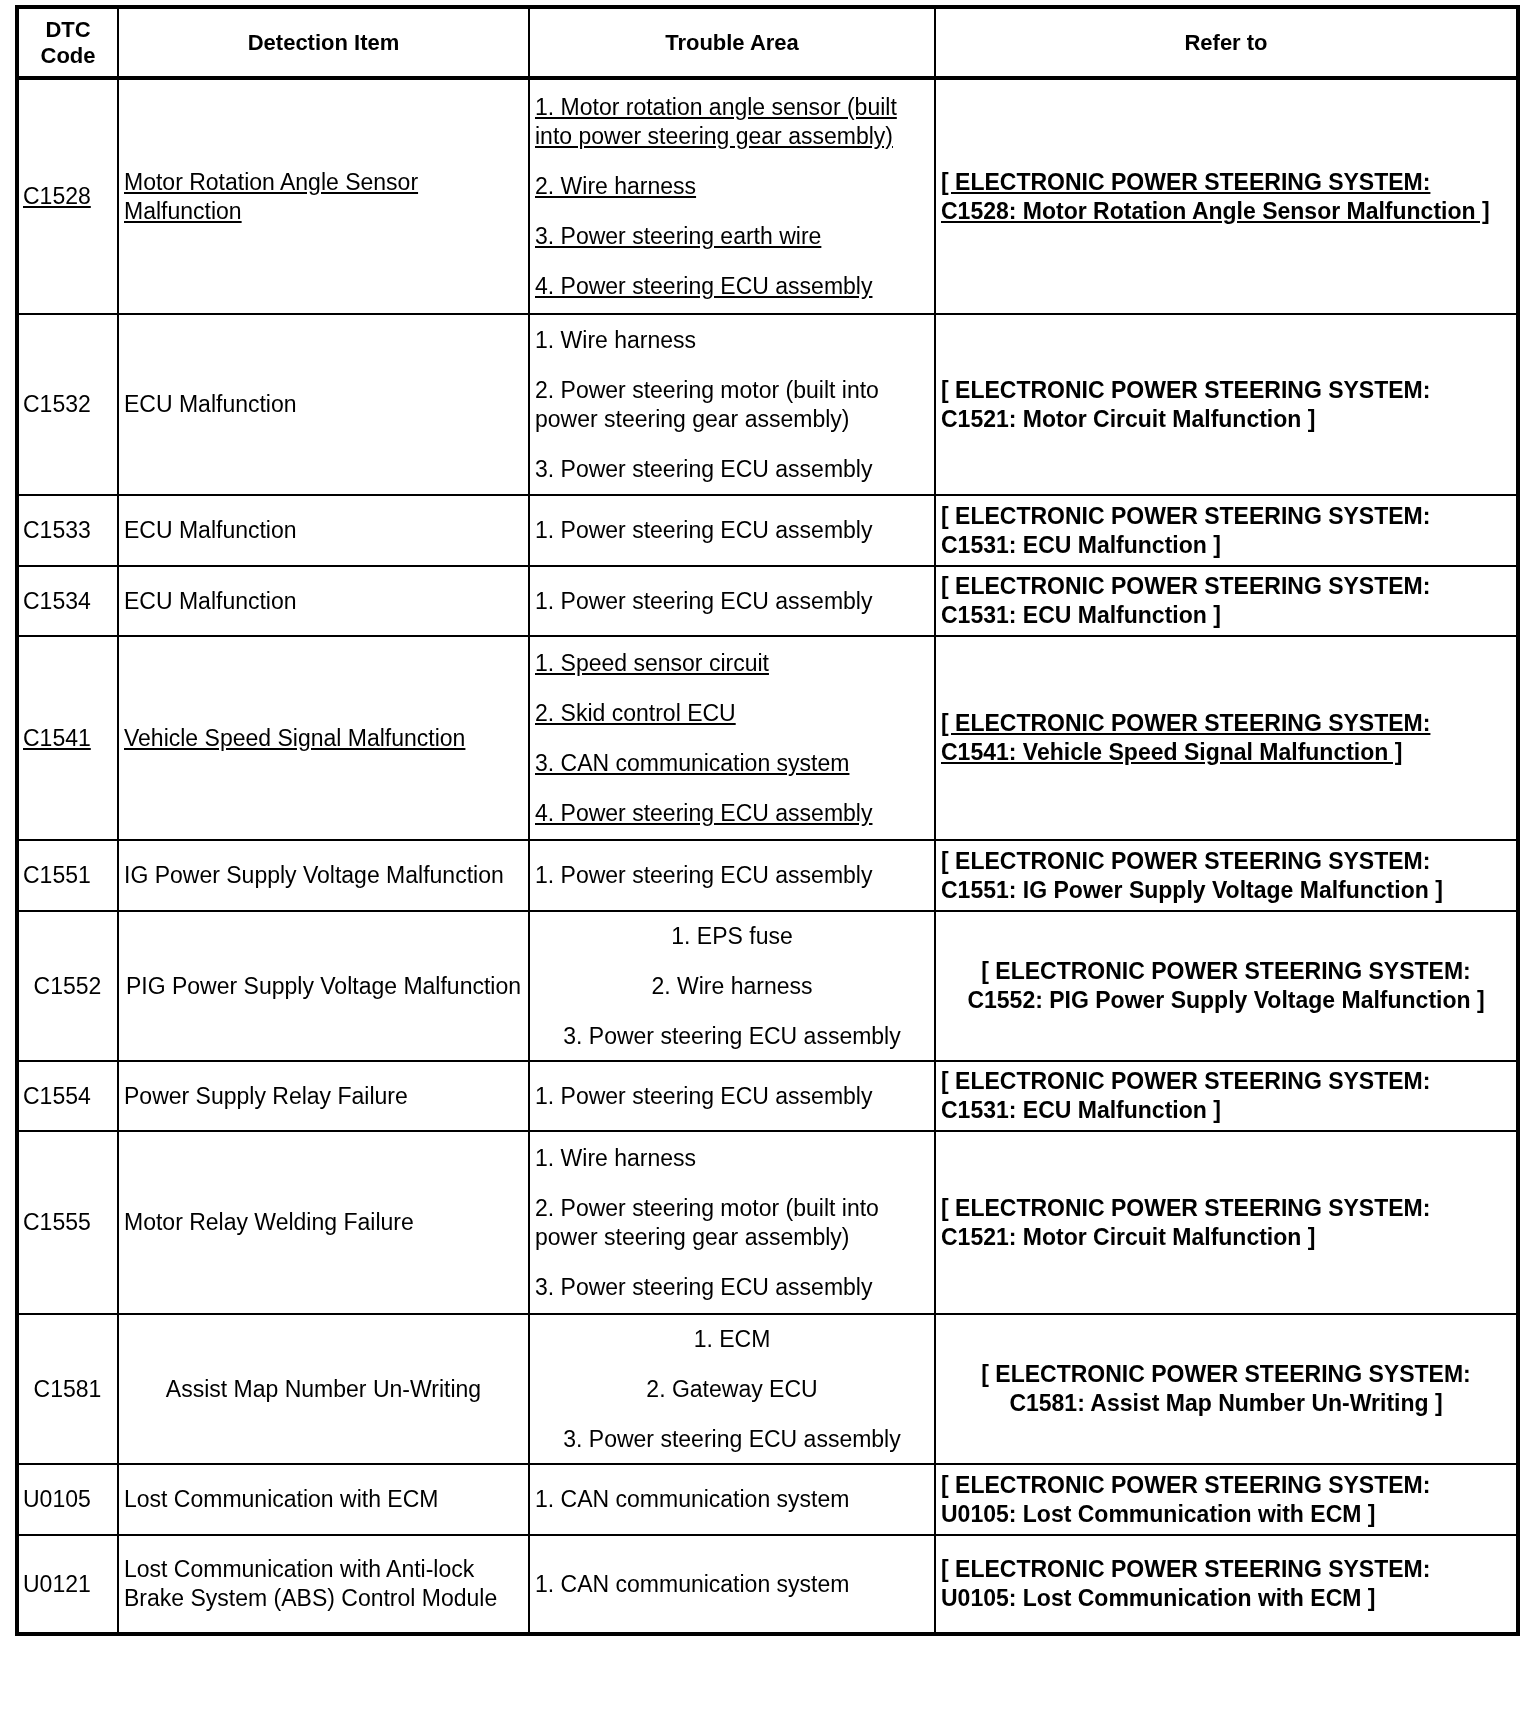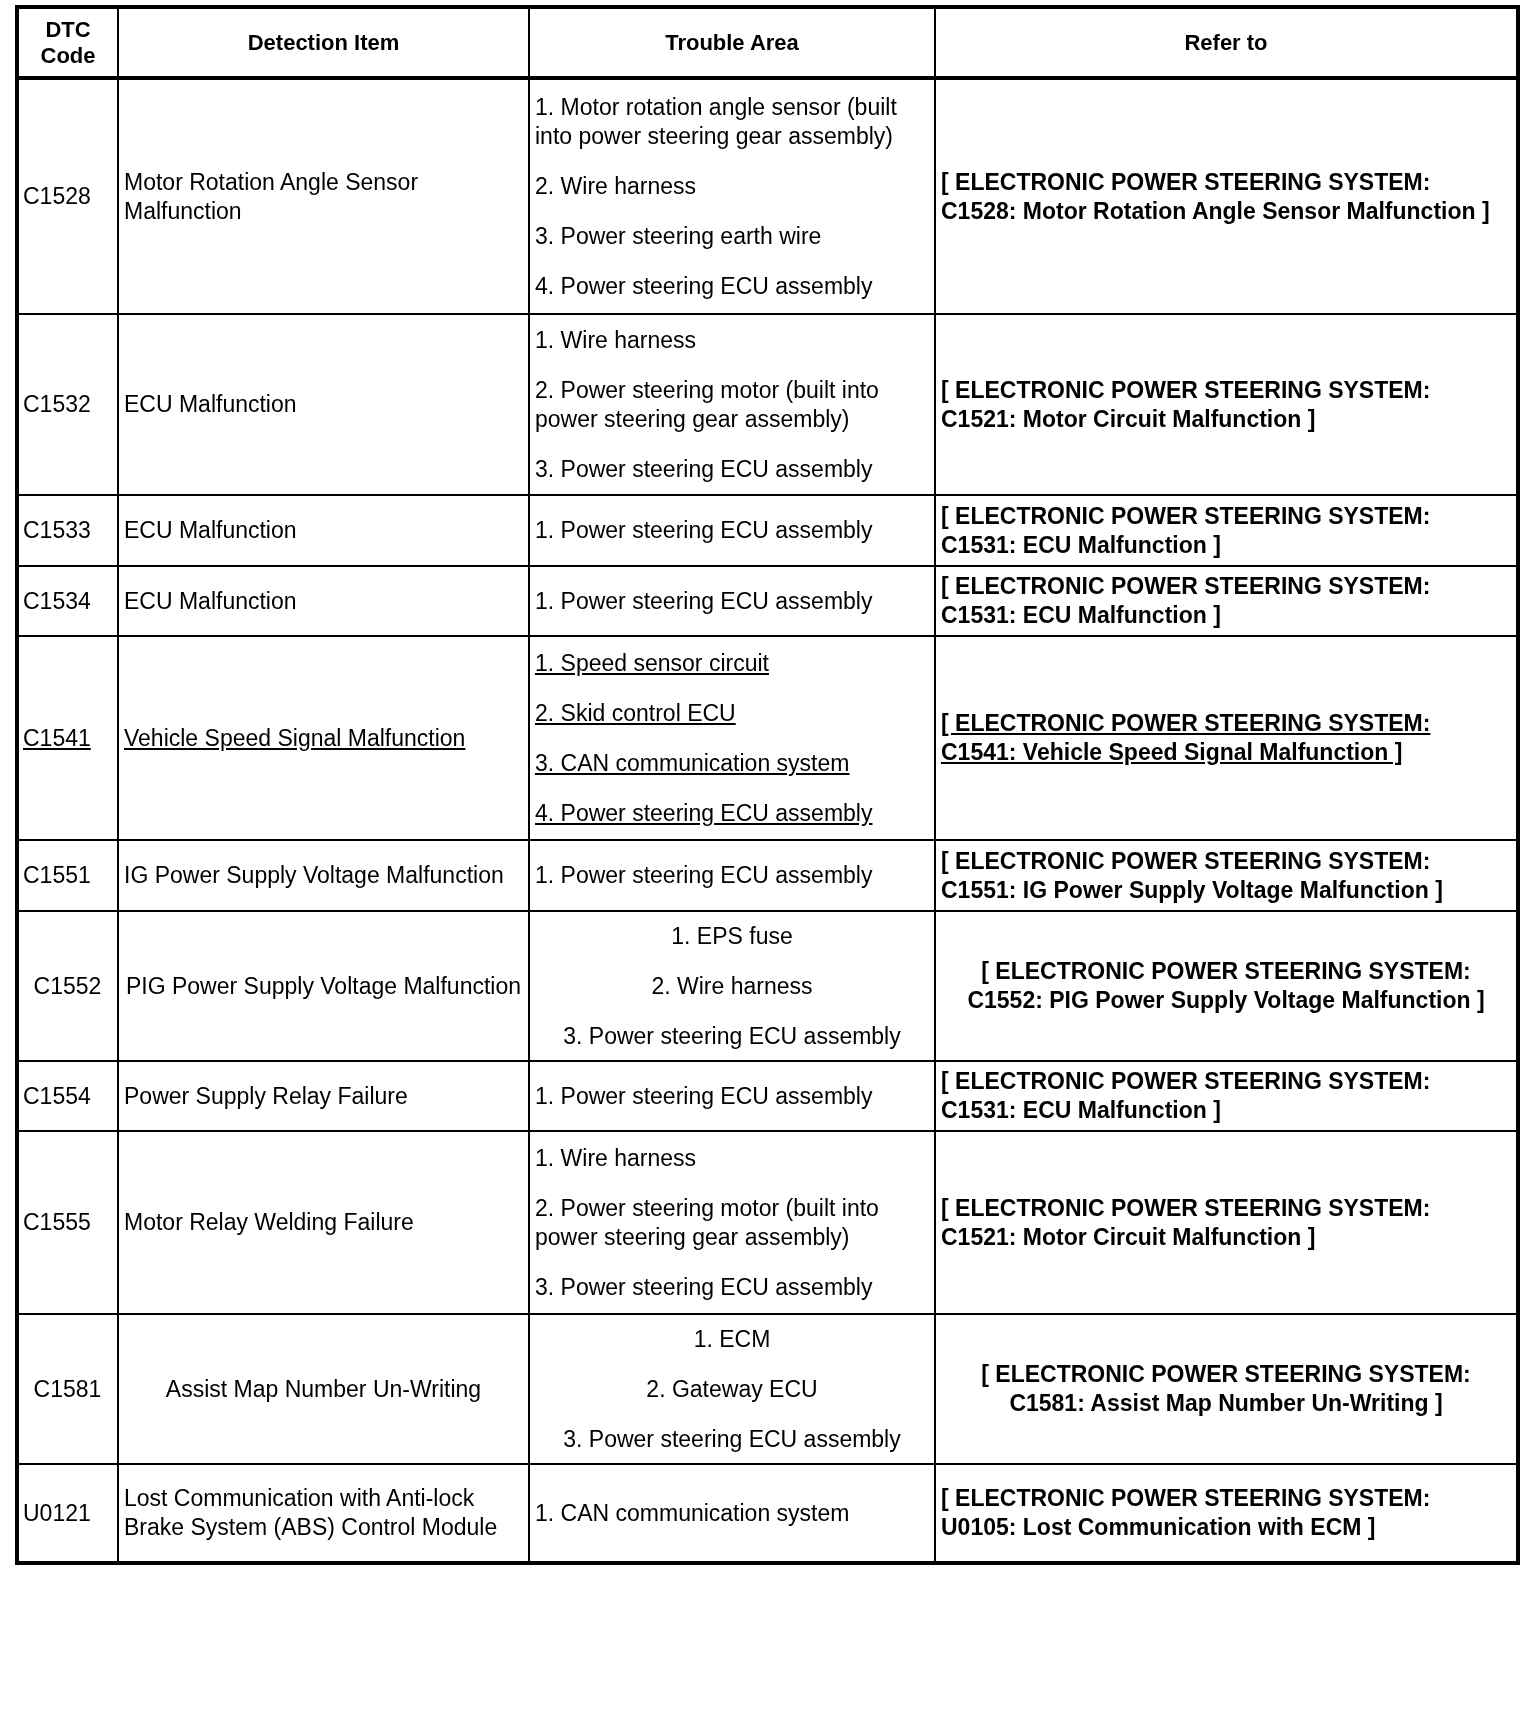--- a/index.html
+++ b/index.html
@@ -13,21 +13,21 @@
   table.dtc col.c3 { width: 406px; }
   table.dtc col.c4 { width: 583px; }
   th, td { border: 2px solid #000; padding: 0 5px; vertical-align: middle;
            font-size: 23px; line-height: 29px; }
   thead th { border-bottom: 4px solid #000; font-weight: bold; text-align: center;
              font-size: 22px; line-height: 26px; height: 67px; }
   td.code { padding-left: 4px; }
   td.area .item { margin: 0; }
   td.area .item + .item { margin-top: 21px; }
   td.refer { font-weight: bold; font-size: 23px; line-height: 29px; }
-  tr.h237 td { height: 233px; }
+  tr.h237 td { height: 233px; text-decoration: underline; }
   tr.h72 td { height: 68px; }
   tr.h73 td { height: 69px; }
   tr.h183 td { height: 179px; }
   tr.h206 td { height: 202px; text-decoration: underline; }
   tr.h152 td { height: 148px; text-align: center; }
   tr.h185 td { height: 181px; }
   tr.h102 td { height: 96px; }
 </style>
 </head>
 <body>
@@ -135,20 +135,28 @@
     <tr class="h152">
       <td class="code">C1581</td>
       <td>Assist Map Number Un-Writing</td>
       <td class="area">
         <p class="item">1. ECM</p>
         <p class="item">2. Gateway ECU</p>
         <p class="item">3. Power steering ECU assembly</p>
       </td>
       <td class="refer">[ ELECTRONIC POWER STEERING SYSTEM: C1581: Assist Map Number Un-Writing ]</td>
     </tr>
+    <tr class="h73">
+      <td class="code">U0105</td>
+      <td>Lost Communication with ECM</td>
+      <td class="area">
+        <p class="item">1. CAN communication system</p>
+      </td>
+      <td class="refer">[ ELECTRONIC POWER STEERING SYSTEM: U0105: Lost Communication with ECM ]</td>
+    </tr>
     <tr class="h102">
       <td class="code">U0121</td>
       <td>Lost Communication with Anti-lock Brake System (ABS) Control Module</td>
       <td class="area">
         <p class="item">1. CAN communication system</p>
       </td>
       <td class="refer">[ ELECTRONIC POWER STEERING SYSTEM: U0105: Lost Communication with ECM ]</td>
     </tr>
   </tbody>
 </table>

